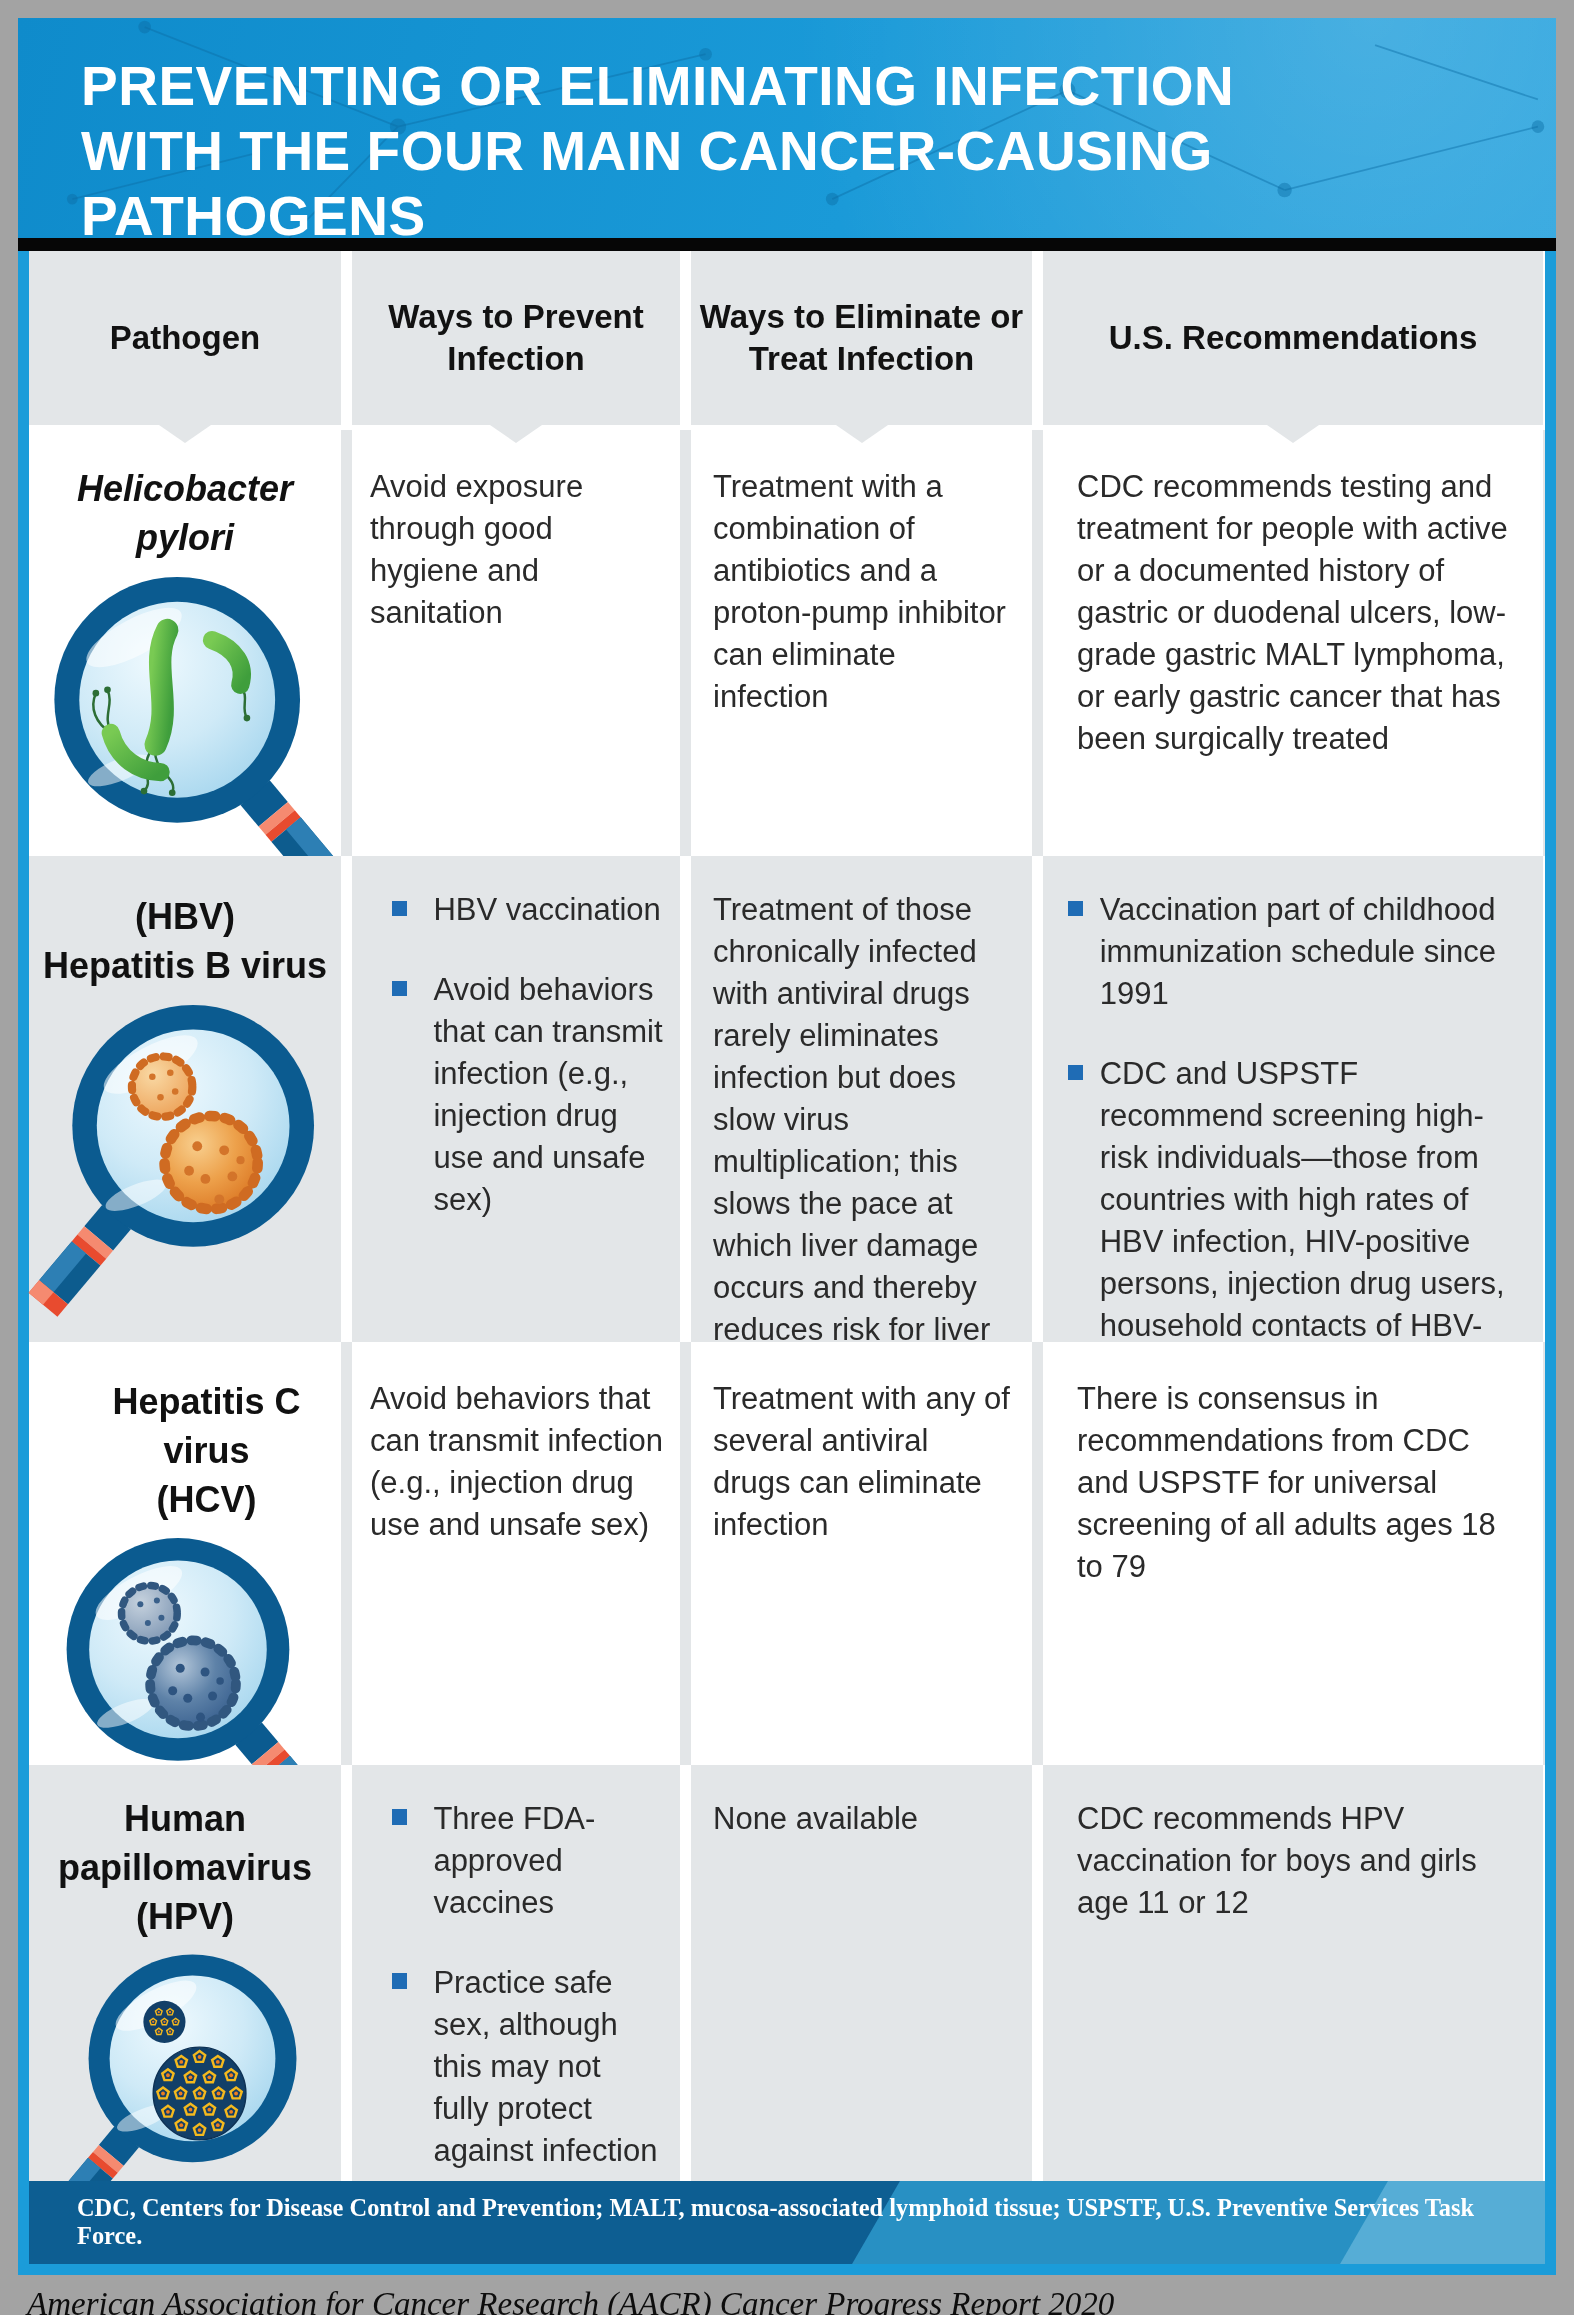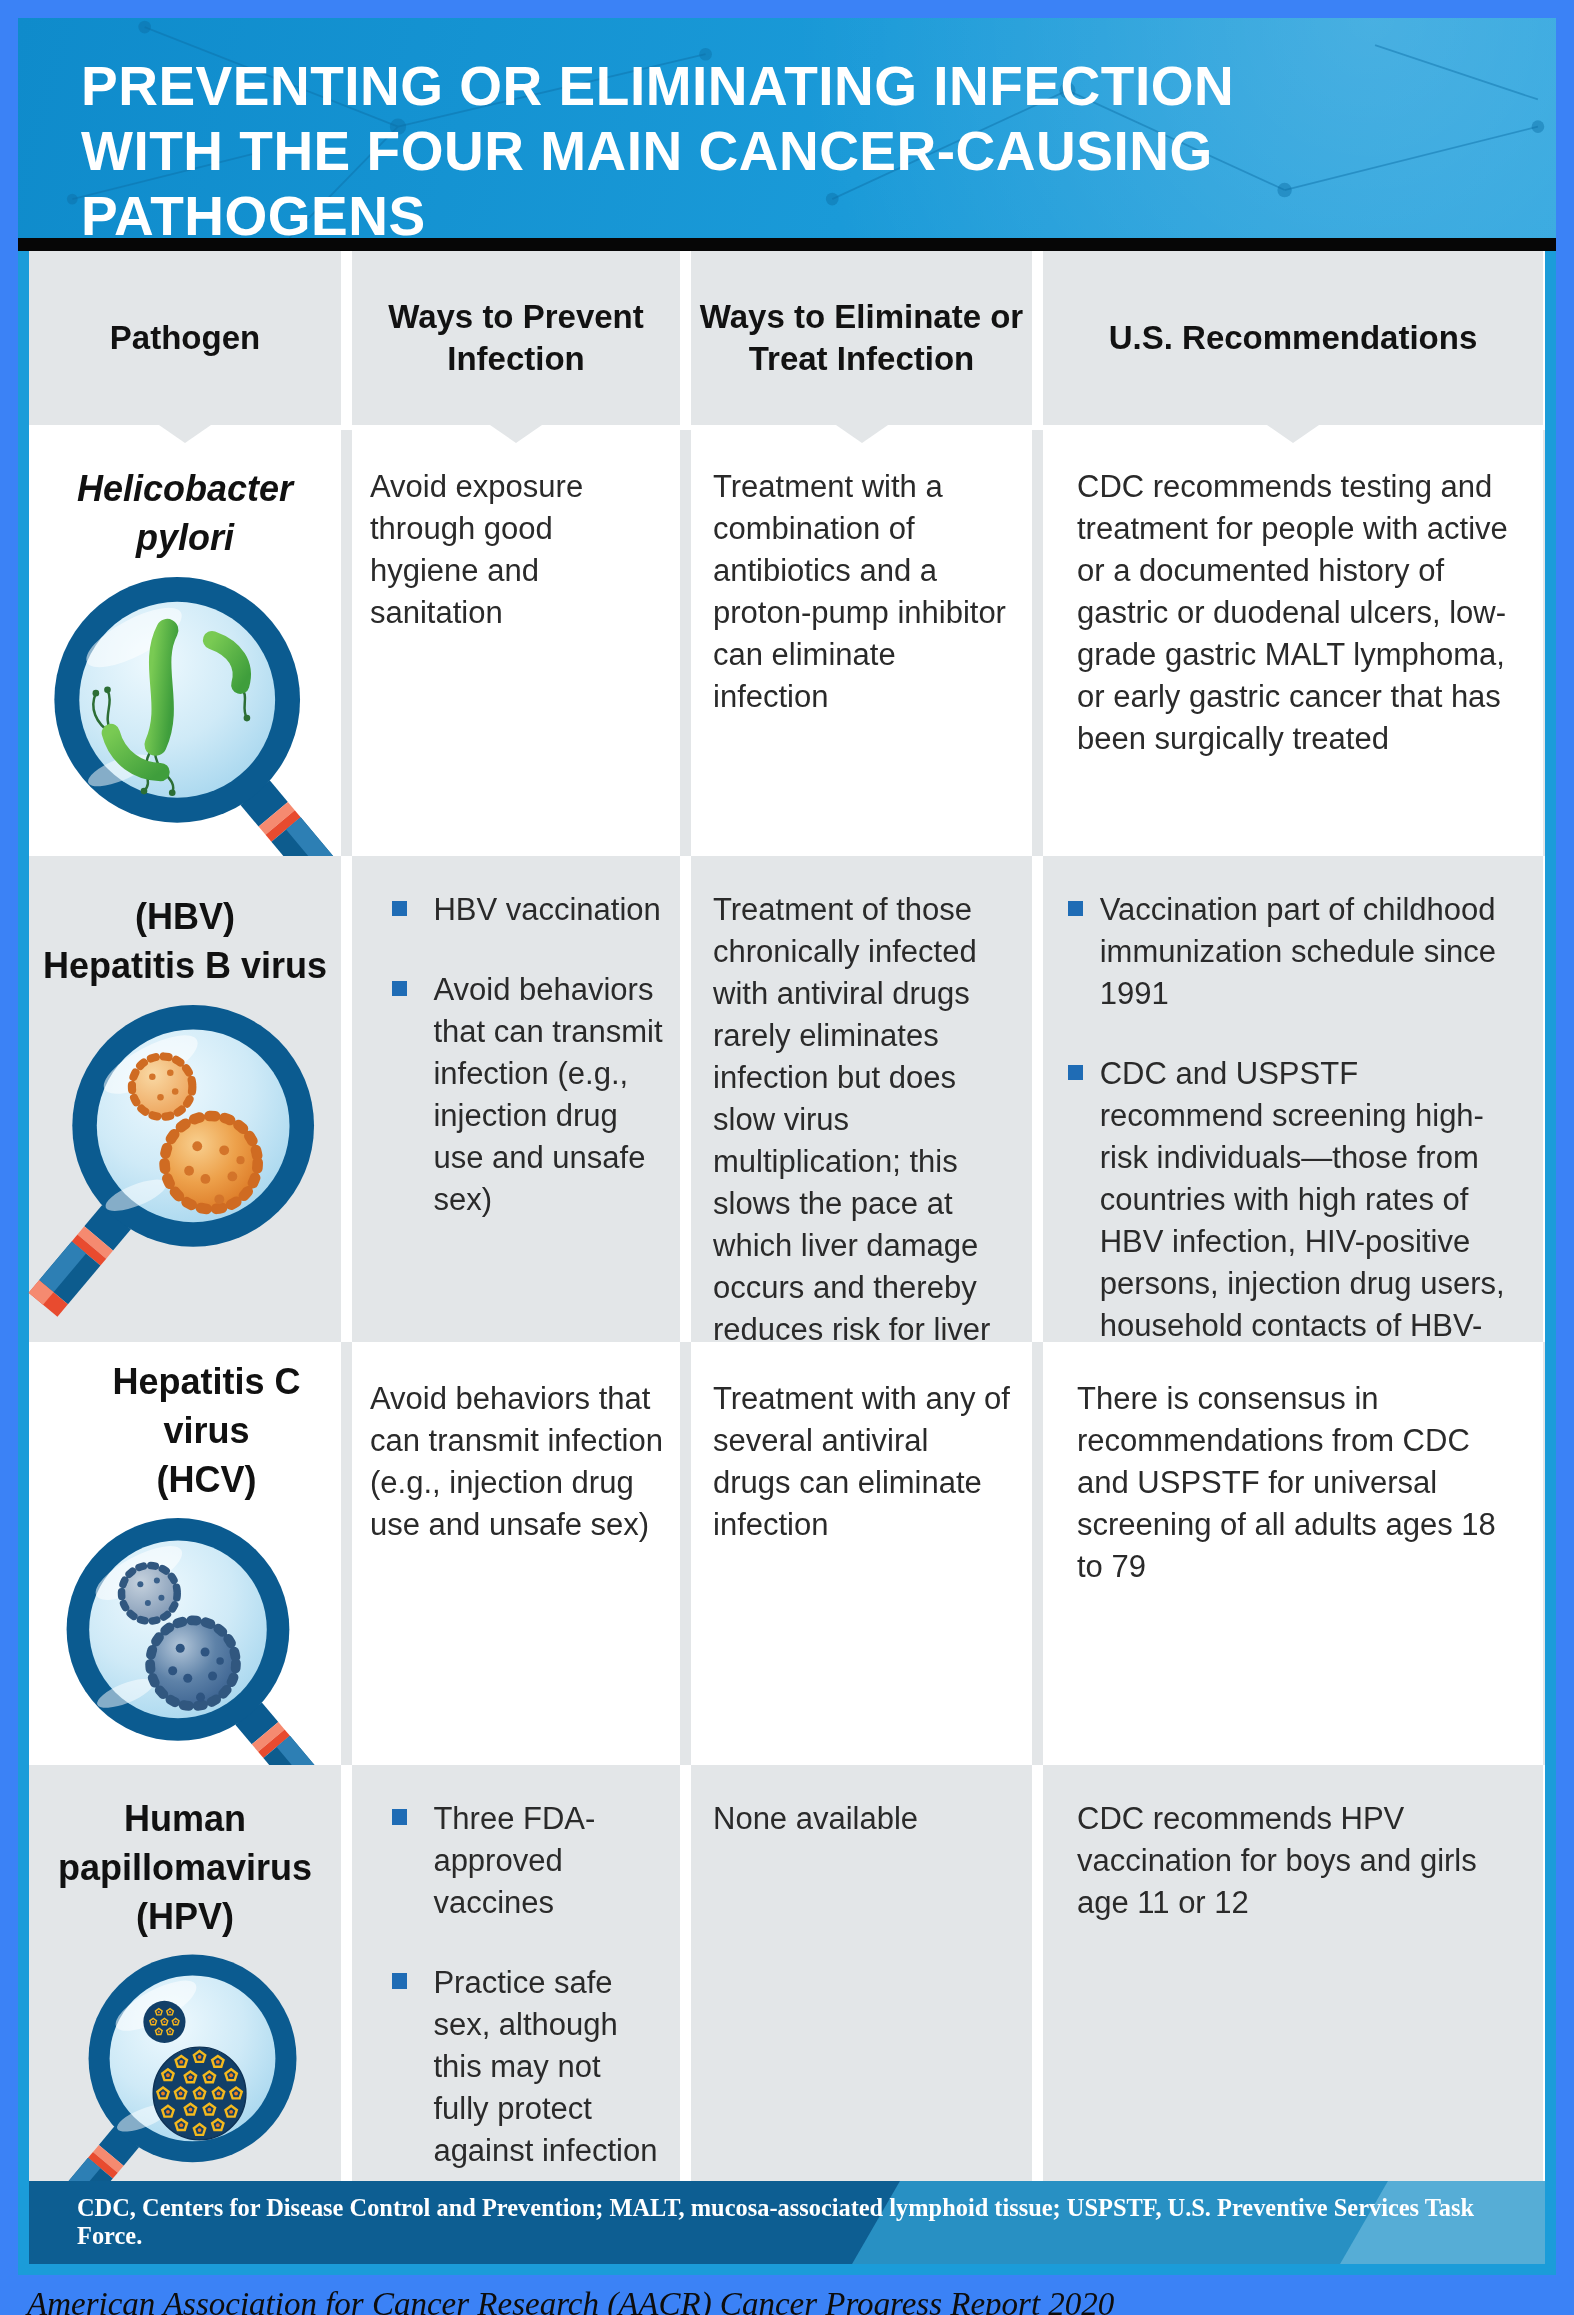--- a/index.html
+++ b/index.html
@@ -1,16 +1,16 @@
 <!DOCTYPE html>
 <html style="font-size:14.5px"><head>
 <meta charset="utf-8">
 <style>
   html,body{margin:0;padding:0;background:#ffffff;}
-  .page{position:relative;width:1574px;height:2316px;overflow:hidden;background:#3b82f6;
+  .page{position:relative;width:1574px;height:2316px;overflow:hidden;background:#a3a3a3;
         font-family:"Liberation Sans",sans-serif;color:#231f20;}
   .poster{position:absolute;left:18px;top:18px;width:1538px;}
 
   
   .banner{position:relative;height:220px;overflow:hidden;
           background:linear-gradient(105deg,#0f8bcb 0%,#1a9ad8 55%,#2ba4de 100%);}
   .banner .glow{position:absolute;inset:0;
           background:radial-gradient(circle at 88% 0%,rgba(255,255,255,.16),rgba(255,255,255,0) 42%);}
   .net{position:absolute;inset:0;width:100%;height:100%;}
   .title{position:relative;z-index:2;padding:36px 18px 0 63px;color:#ffffff;font-weight:bold;
@@ -35,21 +35,21 @@
   .r1{height:426px;margin-top:5.4px;}
   .r2{height:472px;}
   .r3{height:423px;margin-top:13.6px;}
   .r4{height:416px;border-radius:20px;}
 
   .cell{position:relative;}
   .pathcell{text-align:center;}
   .pname{font-weight:bold;font-size:36px;line-height:49px;color:#111;}
   .pname.it{font-style:italic;}
   .r1 .pname{margin-top:34px;} .r2 .pname{margin-top:36px;}
-  .r3 .pname{margin-top:15px;padding-left:43px;} .r4 .pname{margin-top:29px;}
+  .r3 .pname{margin-top:35px;padding-left:43px;} .r4 .pname{margin-top:29px;}
   .illu{display:block;margin:5.4px auto 0;overflow:visible;}
 
   .textc{font-size:31px;line-height:42px;color:#2a2a2a;}
   .c2{padding:36px 16.3px 0 18px;}
   .c3{padding:36px 18px 0 22px;}
   .c4{padding:36px 27px 0 34px;}
   .brow.g .c2,.brow.g .c3,.brow.g .c4{padding-top:33px;}
 
   .item{display:flex;margin-bottom:38px;}
   .sq{flex:0 0 auto;width:15.4px;height:15.4px;background:#1f6cb5;margin-top:11.8px;}

